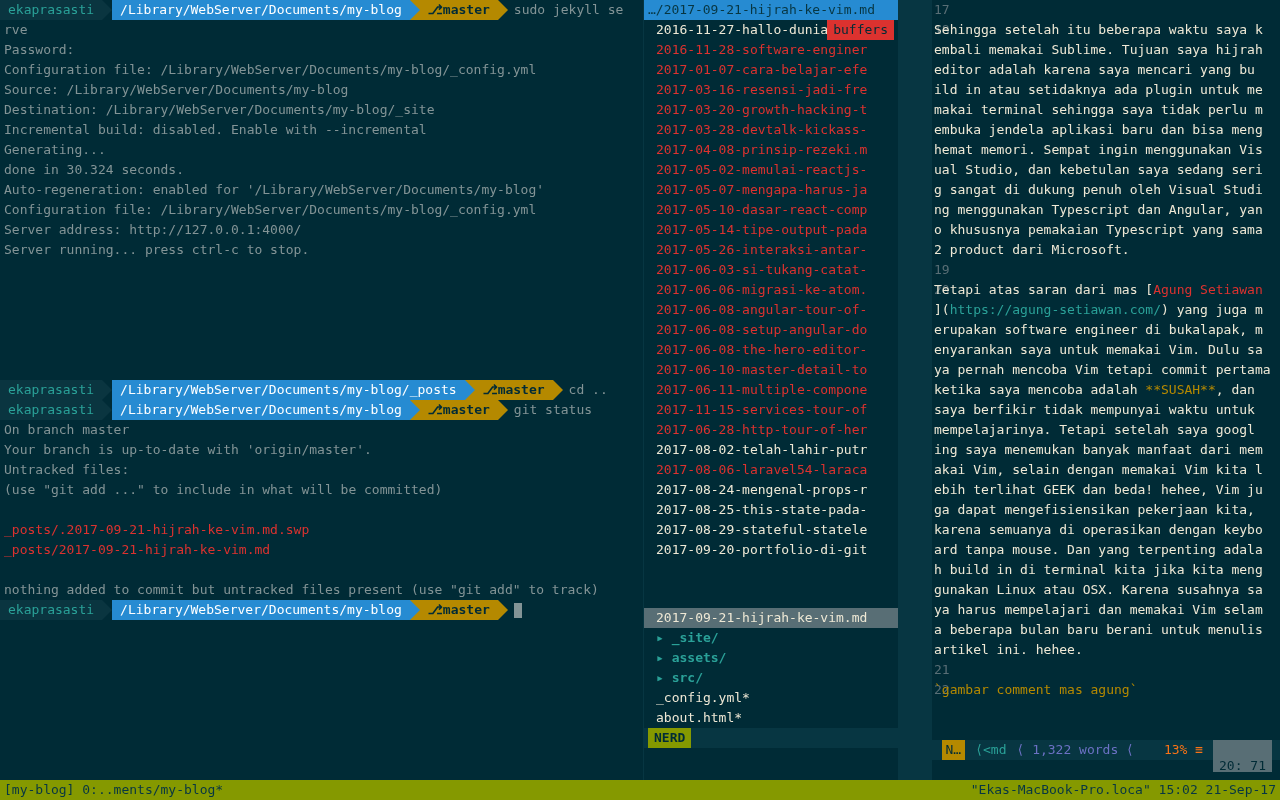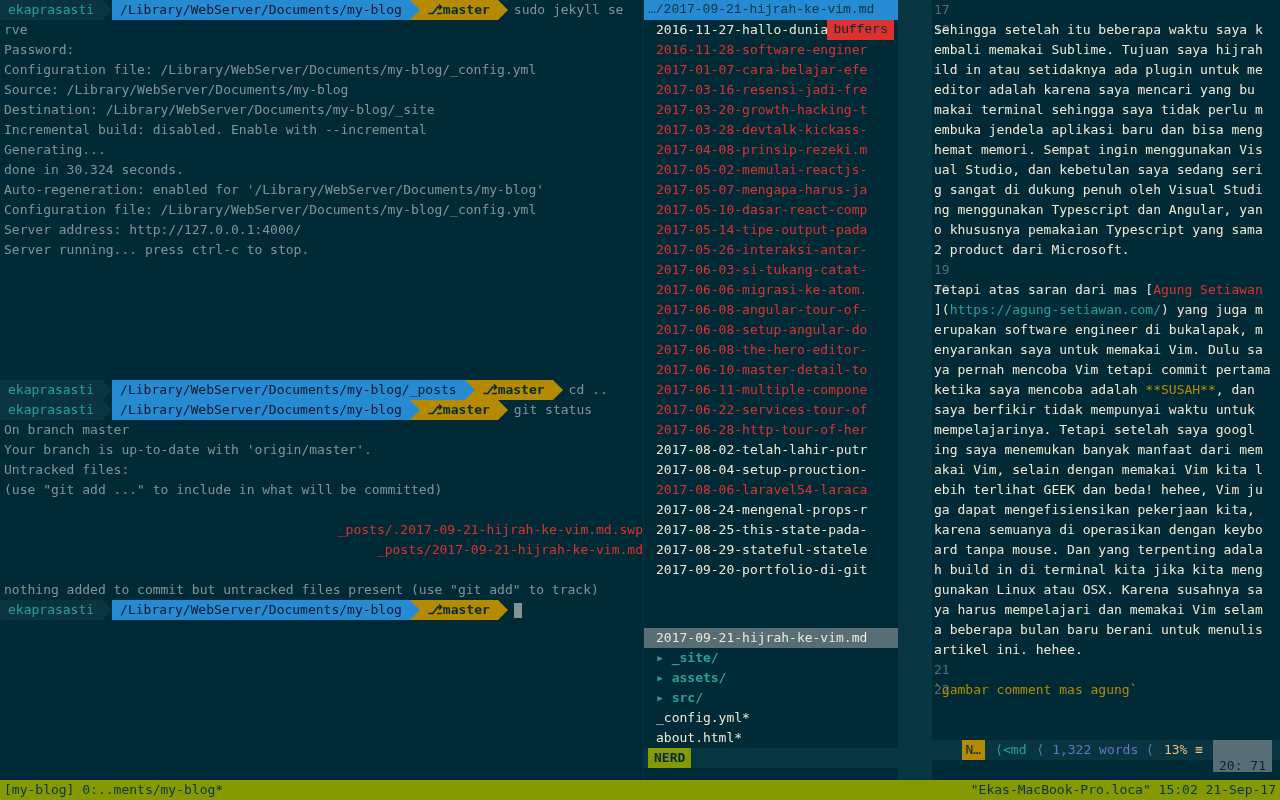--- a/index.html
+++ b/index.html
@@ -19,30 +19,30 @@
   .mid { width: 254px; }
   .right { flex: 1; display: flex; }
   .gutter { width: 34px; background: #073642; text-align: right; padding-right: 6px; color: #586e75; }
   .gutter div { height: 20px; margin-left: 36px; }
   .content { flex: 1; padding-left: 2px; overflow: hidden; }
   .content div { height: 20px; white-space: nowrap; }
   
   .prompt-line { background: #002b36; display:flex; align-items:center; height:20px; white-space:nowrap; }
   .seg { padding: 0 8px; height: 20px; display: inline-flex; align-items: center; }
   .seg-user { background: #0a3540; color: #2aa198; }
-  .seg-path { background: #268bd2; color: #0f172a; }
+  .seg-path { background: #268bd2; color: #ffffff; }
   .seg-branch { background: #b58900; color: #002b36; font-weight:bold; }
   .seg-branch::before { content: "⎇ "; }
   .seg-cmd { color: #839496; padding-left:6px; }
   .arrow-r { width:0; height:0; border-top:10px solid transparent; border-bottom:10px solid transparent; }
   
   .out { color: #839496; padding-left:4px; }
-  .out.red { color: #dc322f; text-align: right; }
-  
-  .nerd-header { background: #268bd2; color: #073642; padding: 0 4px; height:20px;font-family:Liberation Mono, monospace; }
+  .out.red { color: #dc322f; }
+  
+  .nerd-header { background: #268bd2; color: #073642; padding: 0 4px; height:20px; }
   .buffers-tag { background:#dc322f; color:#002b36; float:right; padding:0 6px; }
   
   .tree { padding-left: 12px; height:20px; white-space:nowrap; overflow:hidden; }
   .tree.white { color: #eee8d5; }
   .tree.red { color: #dc322f; }
   .tree.cyan { color: #2aa198; font-weight:bold; }
   .tree.cyan::before { content:"▸ "; }
   .tree.selected { background:#586e75; color:#eee8d5;margin-top:48px; }
   
   .nerd-status { background:#073642; height:20px; padding:0 4px; display:flex; justify-content:space-between; }
@@ -52,21 +52,21 @@
   .md-link-text { color:#dc322f; }
   .md-link-url { color:#2aa198; }
   .md-bold { color:#b58900; }
   .md-code { color:#b58900; }
   
   .vim-status { background:#073642; height:20px; display:flex; justify-content:flex-end; gap:10px; padding:0 8px; color:#586e75; }
   .vim-status span { white-space:nowrap; }
   .vim-status .mode { background:#b58900; color:#002b36; padding:0 4px; }
   .vim-status .ft { color:#2aa198; }
   .vim-status .words { color:#6c71c4; }
-  .vim-status .pct { color:#fdba74; }
+  .vim-status .pct { color:#f97316;margin-left:20px; }
   .vim-status .pos { background:#586e75; color:#002b36; padding:16px 6px; }
   
   .tmux { position:absolute; bottom:0; left:0; right:0; height:20px; background:#859900; color:#002b36; display:flex; justify-content:space-between; padding:0 4px; }
   .tmux .l { color:#073642; }
   .tmux .r { color:#073642; }
   .cursor { background:#839496; display:inline-block; width:8px; height:15px; vertical-align:middle; }
 </style>
 </head>
 <body>
 
@@ -158,24 +158,23 @@
         <div class="tree red">2017-05-10-dasar-react-comp</div>
         <div class="tree red">2017-05-14-tipe-output-pada</div>
         <div class="tree red">2017-05-26-interaksi-antar-</div>
         <div class="tree red">2017-06-03-si-tukang-catat-</div>
         <div class="tree red">2017-06-06-migrasi-ke-atom.</div>
         <div class="tree red">2017-06-08-angular-tour-of-</div>
         <div class="tree red">2017-06-08-setup-angular-do</div>
         <div class="tree red">2017-06-08-the-hero-editor-</div>
         <div class="tree red">2017-06-10-master-detail-to</div>
         <div class="tree red">2017-06-11-multiple-compone</div>
-        <div class="tree red">2017-06-22-services-tour-of</div>
+        <div class="tree red">2017-11-15-services-tour-of</div>
         <div class="tree red">2017-06-28-http-tour-of-her</div>
         <div class="tree white">2017-08-02-telah-lahir-putr</div>
-        <div class="tree white">2017-08-04-setup-prouction-</div>
         <div class="tree red">2017-08-06-laravel54-laraca</div>
         <div class="tree white">2017-08-24-mengenal-props-r</div>
         <div class="tree white">2017-08-25-this-state-pada-</div>
         <div class="tree white">2017-08-29-stateful-statele</div>
         <div class="tree white">2017-09-20-portfolio-di-git</div>
         <div class="tree selected">2017-09-21-hijrah-ke-vim.md</div>
       </div>
     <div id="tree-dirs">
         <div class="tree cyan">_site/</div>
         <div class="tree cyan">assets/</div>
@@ -225,22 +224,22 @@
         <div>&nbsp;</div>
         <div>&nbsp;</div>
         <div>&nbsp;</div>
         <div>21</div>
         <div>22</div>
       </div>
     <div class="content" id="editor-lines">
         <div><span class="md-text"></span></div>
         <div><span class="md-text">Sehingga setelah itu beberapa waktu saya k</span></div>
         <div><span class="md-text">embali memakai Sublime. Tujuan saya hijrah</span></div>
+        <div><span class="md-text"> editor adalah karena saya mencari yang bu</span></div>
         <div><span class="md-text">ild in atau setidaknya ada plugin untuk me</span></div>
-        <div><span class="md-text"> editor adalah karena saya mencari yang bu</span></div>
         <div><span class="md-text">makai terminal sehingga saya tidak perlu m</span></div>
         <div><span class="md-text">embuka jendela aplikasi baru dan bisa meng</span></div>
         <div><span class="md-text">hemat memori. Sempat ingin menggunakan Vis</span></div>
         <div><span class="md-text">ual Studio, dan kebetulan saya sedang seri</span></div>
         <div><span class="md-text">g sangat di dukung penuh oleh Visual Studi</span></div>
         <div><span class="md-text">ng menggunakan Typescript dan Angular, yan</span></div>
         <div><span class="md-text">o khususnya pemakaian Typescript yang sama</span></div>
         <div><span class="md-text">2 product dari Microsoft.</span></div>
         <div><span class="md-text"></span></div>
         <div><span class="md-text">Tetapi atas saran dari mas [</span><span class="md-link-text">Agung Setiawan</span></div>

